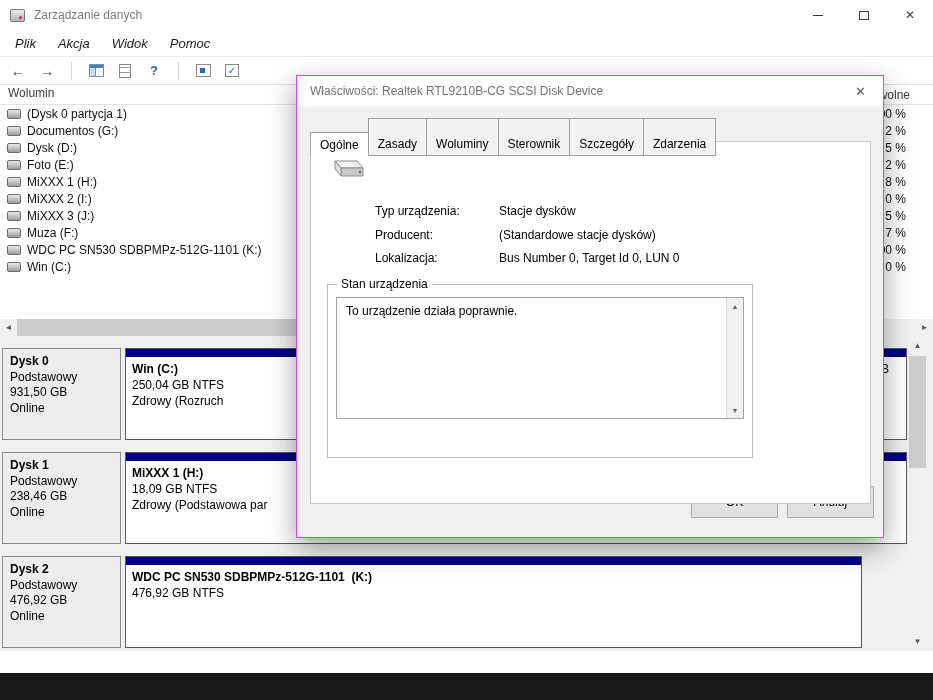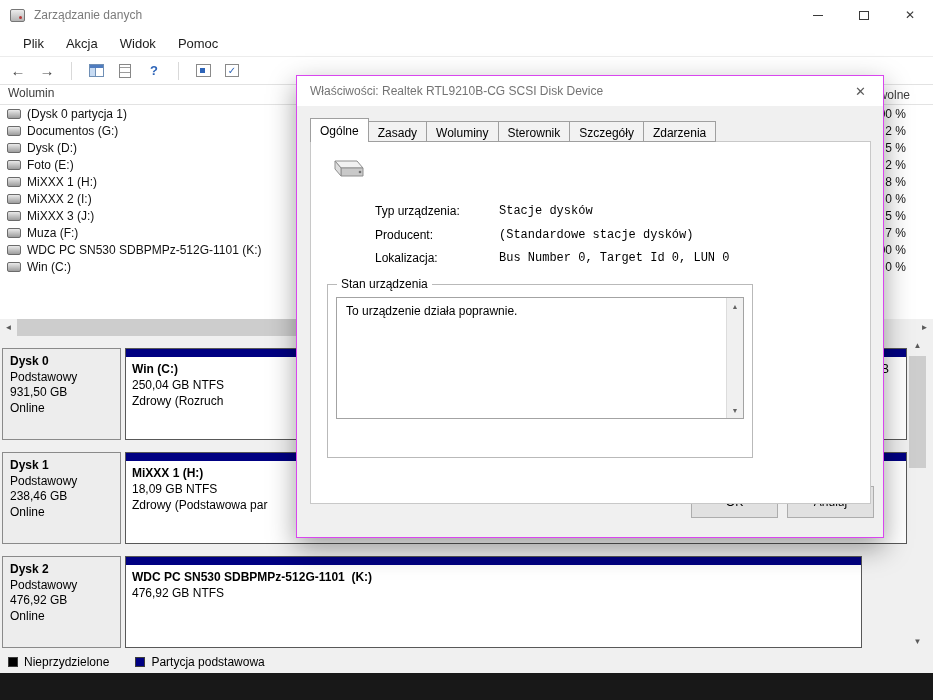--- a/index.html
+++ b/index.html
@@ -10,21 +10,21 @@
   
   .titlebar { position:absolute; top:0; left:0; right:0; height:30px; background:#fff; display:flex; align-items:center; }
   .app-icon { width:15px; height:13px; margin-left:10px; position:relative; background:linear-gradient(#ececec,#b5b5b5); border:1px solid #767676; border-radius:2px; }
   .app-icon::after { content:""; position:absolute; right:2px; bottom:2px; width:3px; height:3px; background:#b73a3a; border-radius:50%; }
   .win-title { margin-left:9px; font-size:12px; color:#7b7b7b; }
   .win-controls { margin-left:auto; display:flex; height:100%; }
   .wbtn { width:46px; height:100%; display:flex; align-items:center; justify-content:center; color:#3a3a3a; font-size:12px; }
   .glyph-min { width:10px; height:1px; background:#3a3a3a; }
   .glyph-max { width:10px; height:9px; border:1px solid #3a3a3a; }
 
-  .menubar { position:absolute; top:30px; left:0; right:0; height:26px; background:#fff; display:flex; align-items:center; padding-left:12px; font-size:13px; color:#1c1c1c; }
+  .menubar { position:absolute; top:30px; left:0; right:0; height:26px; background:#fff; display:flex; align-items:center; padding-left:4px; font-size:13px; color:#1c1c1c;font-style:italic; }
   .menu-item { padding:4px 11px; }
 
   .toolbar { position:absolute; top:56px; left:0; right:0; height:29px; background:#fff; border-top:1px solid #ececec; border-bottom:1px solid #e2e2e2; display:flex; align-items:center; padding-left:6px; gap:5px; }
   .ticon { width:24px; height:22px; display:flex; align-items:center; justify-content:center; }
   .tarrow { font-size:15px; font-weight:bold; color:#474747; line-height:1; }
   .tsep { width:1px; height:18px; background:#d9d9d9; margin:0 7px; }
   .mini-panes { width:15px; height:13px; background:#fff; border:1px solid #6f8fb5; position:relative; }
   .mini-panes::before { content:""; position:absolute; left:0; top:0; bottom:0; width:5px; background:#c7dbf3; border-right:1px solid #6f8fb5; }
   .mini-panes::after { content:""; position:absolute; left:0; right:0; top:0; height:3px; background:#4f7cbf; }
   .mini-doc { width:12px; height:14px; background:
@@ -68,27 +68,27 @@
   .leg-sq { width:10px; height:10px; border:1px solid #3c3c3c; }
 
   .taskbar { position:absolute; top:673px; left:0; right:0; height:27px; background:#181818; }
 
   
   .dialog { position:absolute; left:296px; top:75px; width:588px; height:463px; background:#f0f0f0; border:1px solid #d946ef; box-shadow:0 10px 26px rgba(0,0,0,0.38); z-index:50; }
   .dlg-titlebar { height:30px; background:#fff; display:flex; align-items:center; }
   .dlg-title { margin-left:13px; font-size:12px; color:#737373; white-space:nowrap; }
   .dlg-close { margin-left:auto; width:45px; height:30px; display:flex; align-items:center; justify-content:center; color:#5a5a5a; font-size:13px; }
   .dlg-tabs { position:absolute; left:13px; top:42px; display:flex; align-items:flex-end; z-index:3; }
-  .tab { font-size:12px; color:#000; padding:4px 9px; border:1px solid #9f9f9f; background:#f2f2f2; margin-right:-1px; height:21px; white-space:nowrap; }
+  .tab { font-size:12px; color:#000; padding:18px 9px; border:1px solid #9f9f9f; background:#f2f2f2; margin-right:-1px; height:21px; white-space:nowrap; }
   .tab.active { background:#fff; height:24px; padding-top:5px; border-bottom:none; position:relative; z-index:4; }
   .dlg-page { position:absolute; left:13px; top:65px; width:561px; height:363px; background:#fff; border:1px solid #c8c8c8; z-index:2; }
   .dev-icon { position:absolute; left:18px; top:12px; }
   .dev-name { position:absolute; left:64px; top:21px; font-size:12.5px; color:#000; }
   .fld-label { position:absolute; left:64px; font-size:12px; color:#000; }
-  .fld-value { position:absolute; left:188px; font-size:12px; color:#000;font-family:Liberation Mono, monospace; }
+  .fld-value { position:absolute; left:188px; font-size:12px; color:#000; }
   .groupbox { position:absolute; left:16px; top:142px; width:426px; height:174px; border:1px solid #b9b9b9; }
   .group-label { position:absolute; left:9px; top:-8px; background:#fff; padding:0 4px; font-size:12px; color:#000; }
   .status-box { position:absolute; left:8px; top:12px; width:408px; height:122px; background:#fff; border:1px solid #a3a3a3; }
   .status-text { padding:6px 9px; font-size:12px; color:#000; }
   .sb-track { position:absolute; right:0; top:0; bottom:0; width:17px; background:#f0f0f0; border-left:1px solid #dcdcdc; }
   .sb-arrow { position:absolute; left:0; width:16px; height:16px; display:flex; align-items:center; justify-content:center; font-size:7px; color:#636363; }
   .dlg-btn { position:absolute; top:410px; width:87px; height:32px; background:#e1e1e1; border:1px solid #adadad; font-size:12px; color:#000; display:flex; align-items:center; justify-content:center; }
 </style>
 </head>
 <body>
@@ -275,30 +275,20 @@
     </div>
 
   </div>
 
   <div class="vscroll">
     <div class="vs-arrow" style="top:0">▲</div>
     <div class="vs-thumb"></div>
     <div class="vs-arrow" style="bottom:0">▼</div>
   </div>
 
-  <div class="legend">
-    <div class="leg-item">
-      <span class="leg-sq" style="background: rgb(0, 0, 0);"></span>
-      <span>Nieprzydzielone</span>
-    </div>
-    <div class="leg-item">
-      <span class="leg-sq" style="background: rgb(0, 0, 130);"></span>
-      <span>Partycja podstawowa</span>
-    </div>
-  </div>
 
   <div class="taskbar"></div>
 
   <div class="dialog">
     <div class="dlg-titlebar">
       <span class="dlg-title">Właściwości: Realtek RTL9210B-CG SCSI Disk Device</span>
       <div class="dlg-close">
           <span>✕</span>
         </div>
     </div>

